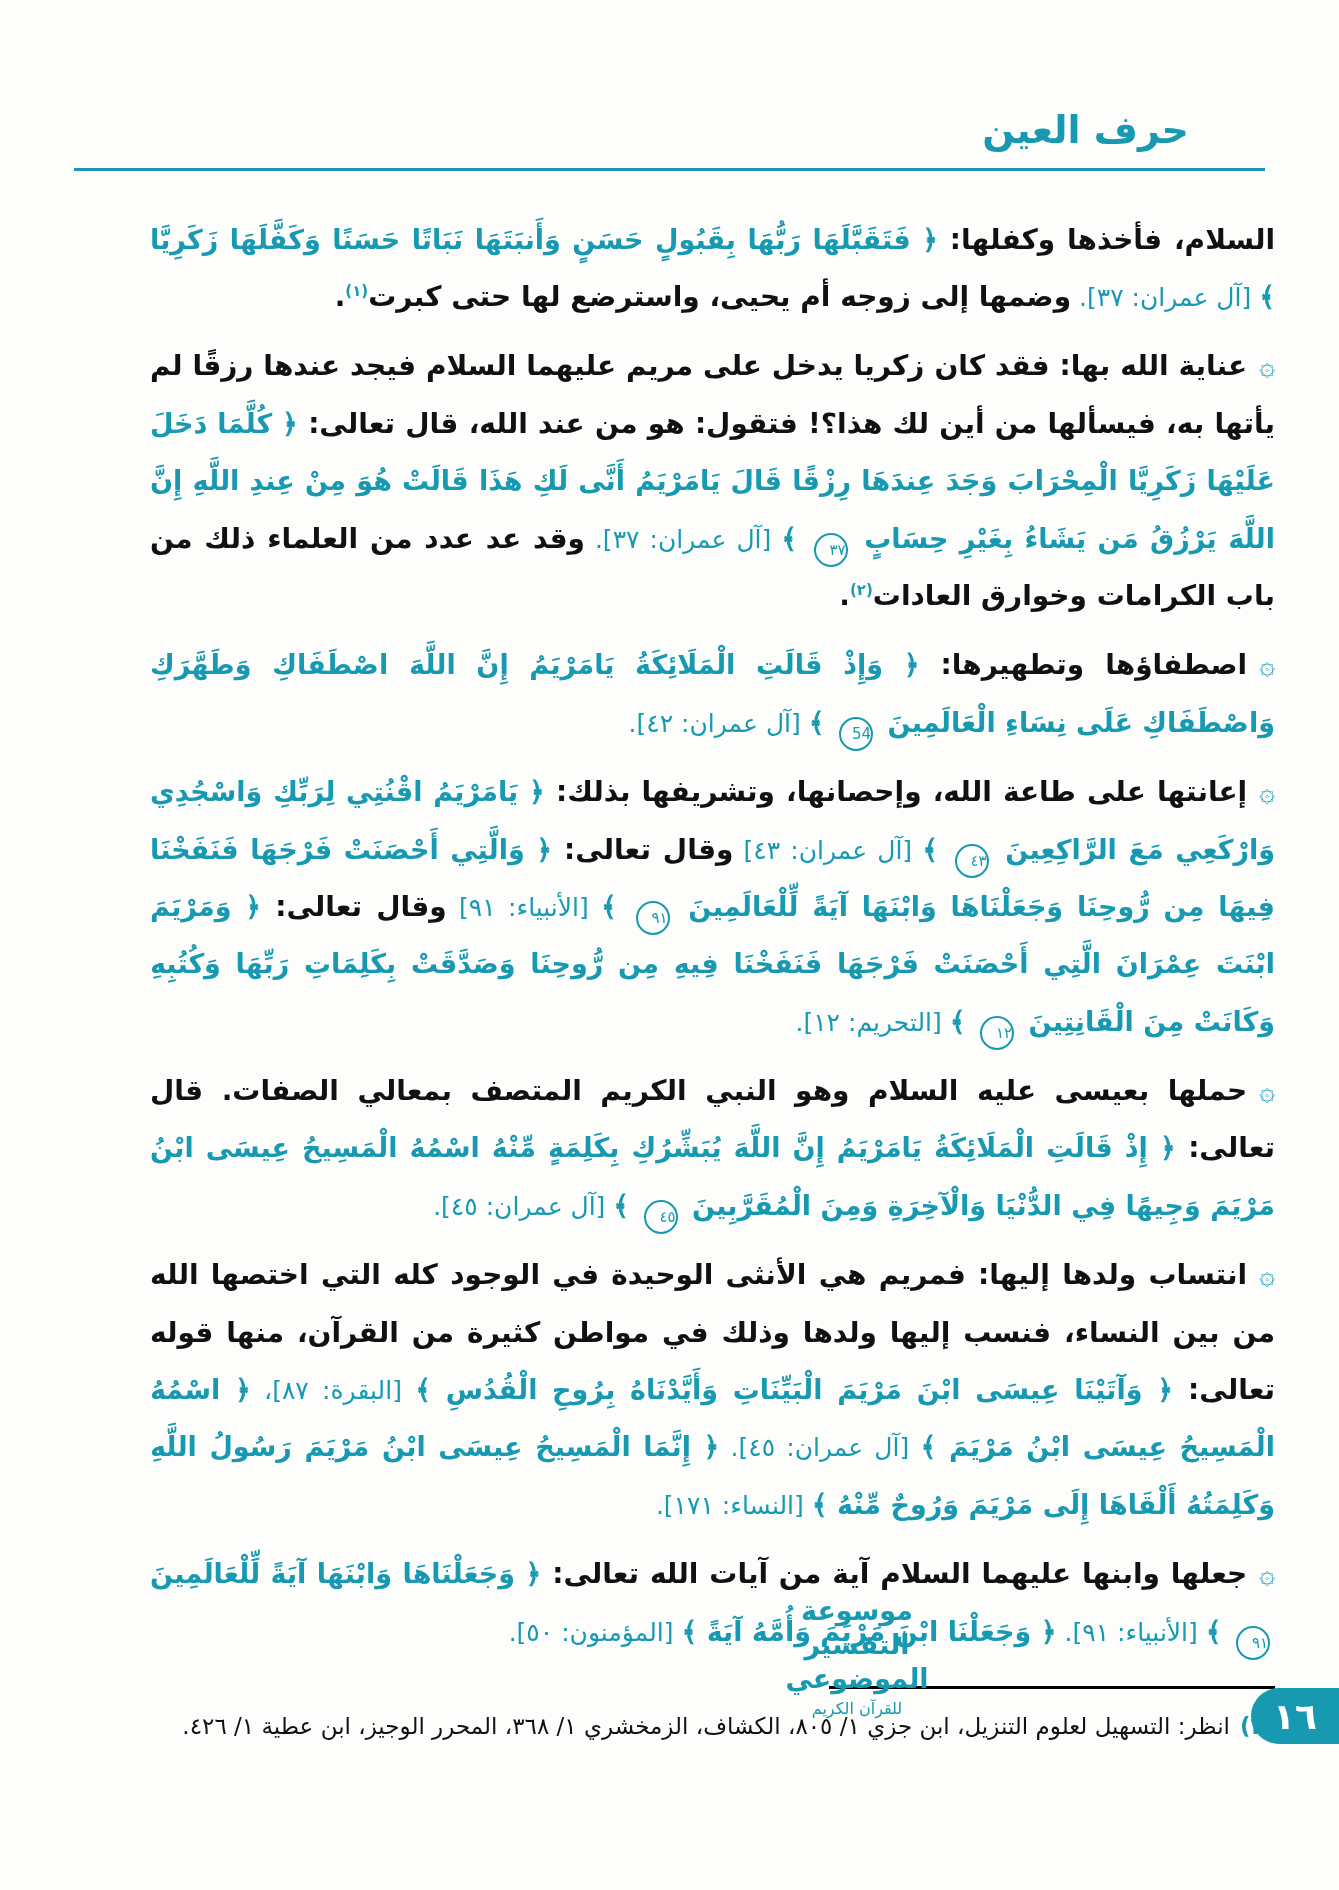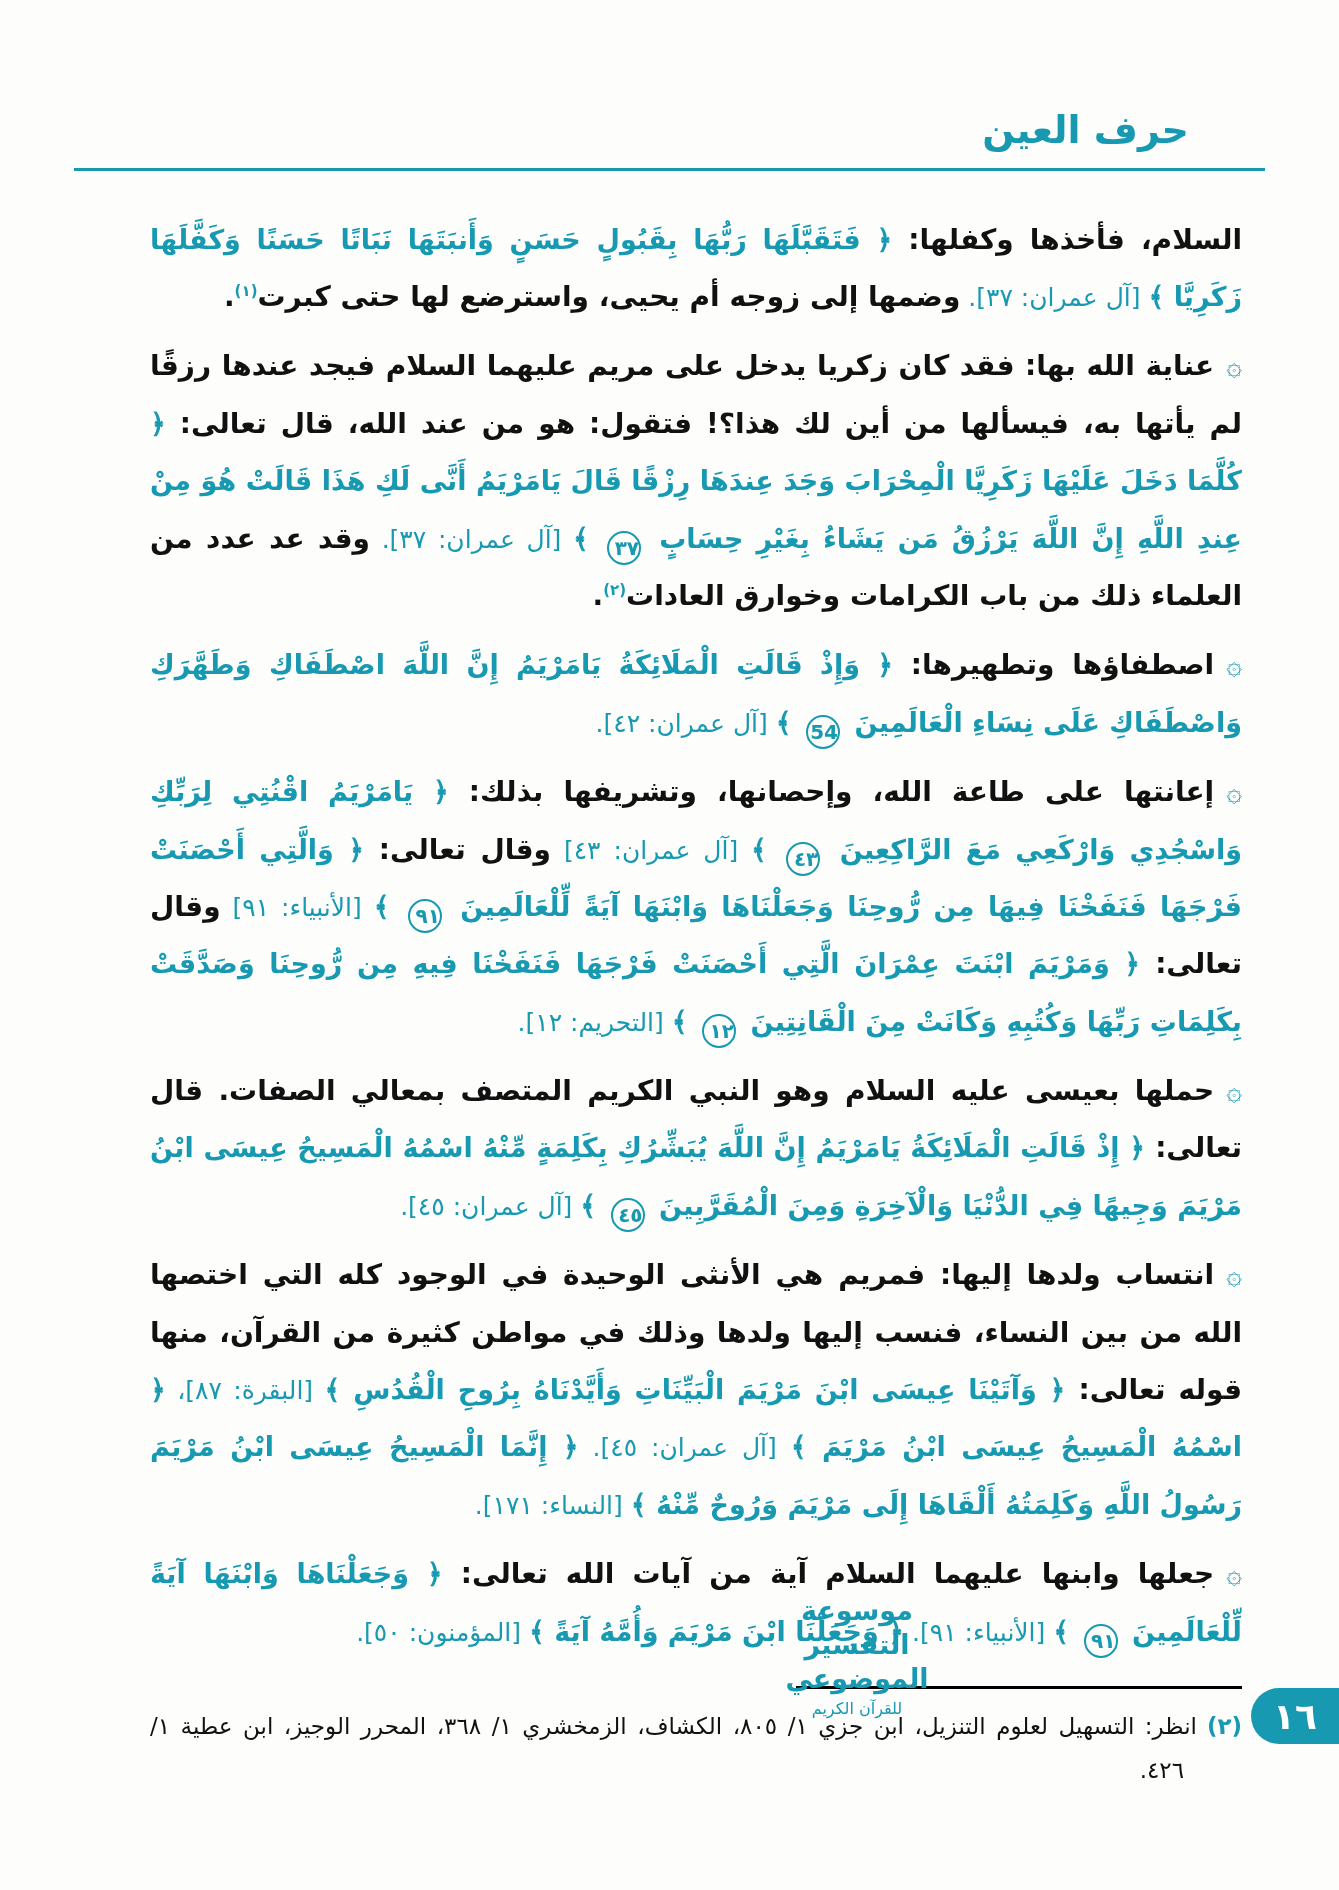--- a/index.html
+++ b/index.html
@@ -22,21 +22,21 @@
     padding:72px 150px 0 0;
     line-height:1.2;
     margin-top:36px;
   }
   .header-rule{
     height:3px;
     background:var(--accent);
     margin:14px 74px 0 74px;
   }
   .inner{
-    padding:40px 97px 0 150px;
+    padding:40px 64px 0 150px;
     color:var(--ink);
   }
   .para{
     font-size:28px;
     line-height:2.05;
     text-align:justify;
     text-align-last:right;
     margin:0 0 12px 0;
     font-weight:bold;
     color:var(--ink);
@@ -56,25 +56,25 @@
     font-size:15px;
     vertical-align:10px;
   }
   .seg-ayah{
     display:inline-block;
     width:34px; height:34px;
     line-height:30px;
     border:2px solid var(--accent);
     border-radius:50%;
     text-align:left;
-    font-size:20px;
+    font-size:15px;
     color:var(--accent);
     vertical-align:-7px;
     margin:0 5px;
-    font-weight:bold;
+    font-weight:normal;
   }
   .footnote-rule{
     width:446px;
     height:3px;
     background:#000;
     margin:26px 0 16px 0; 
   }
   .footnotes{
     font-size:23px;
     line-height:1.9;

